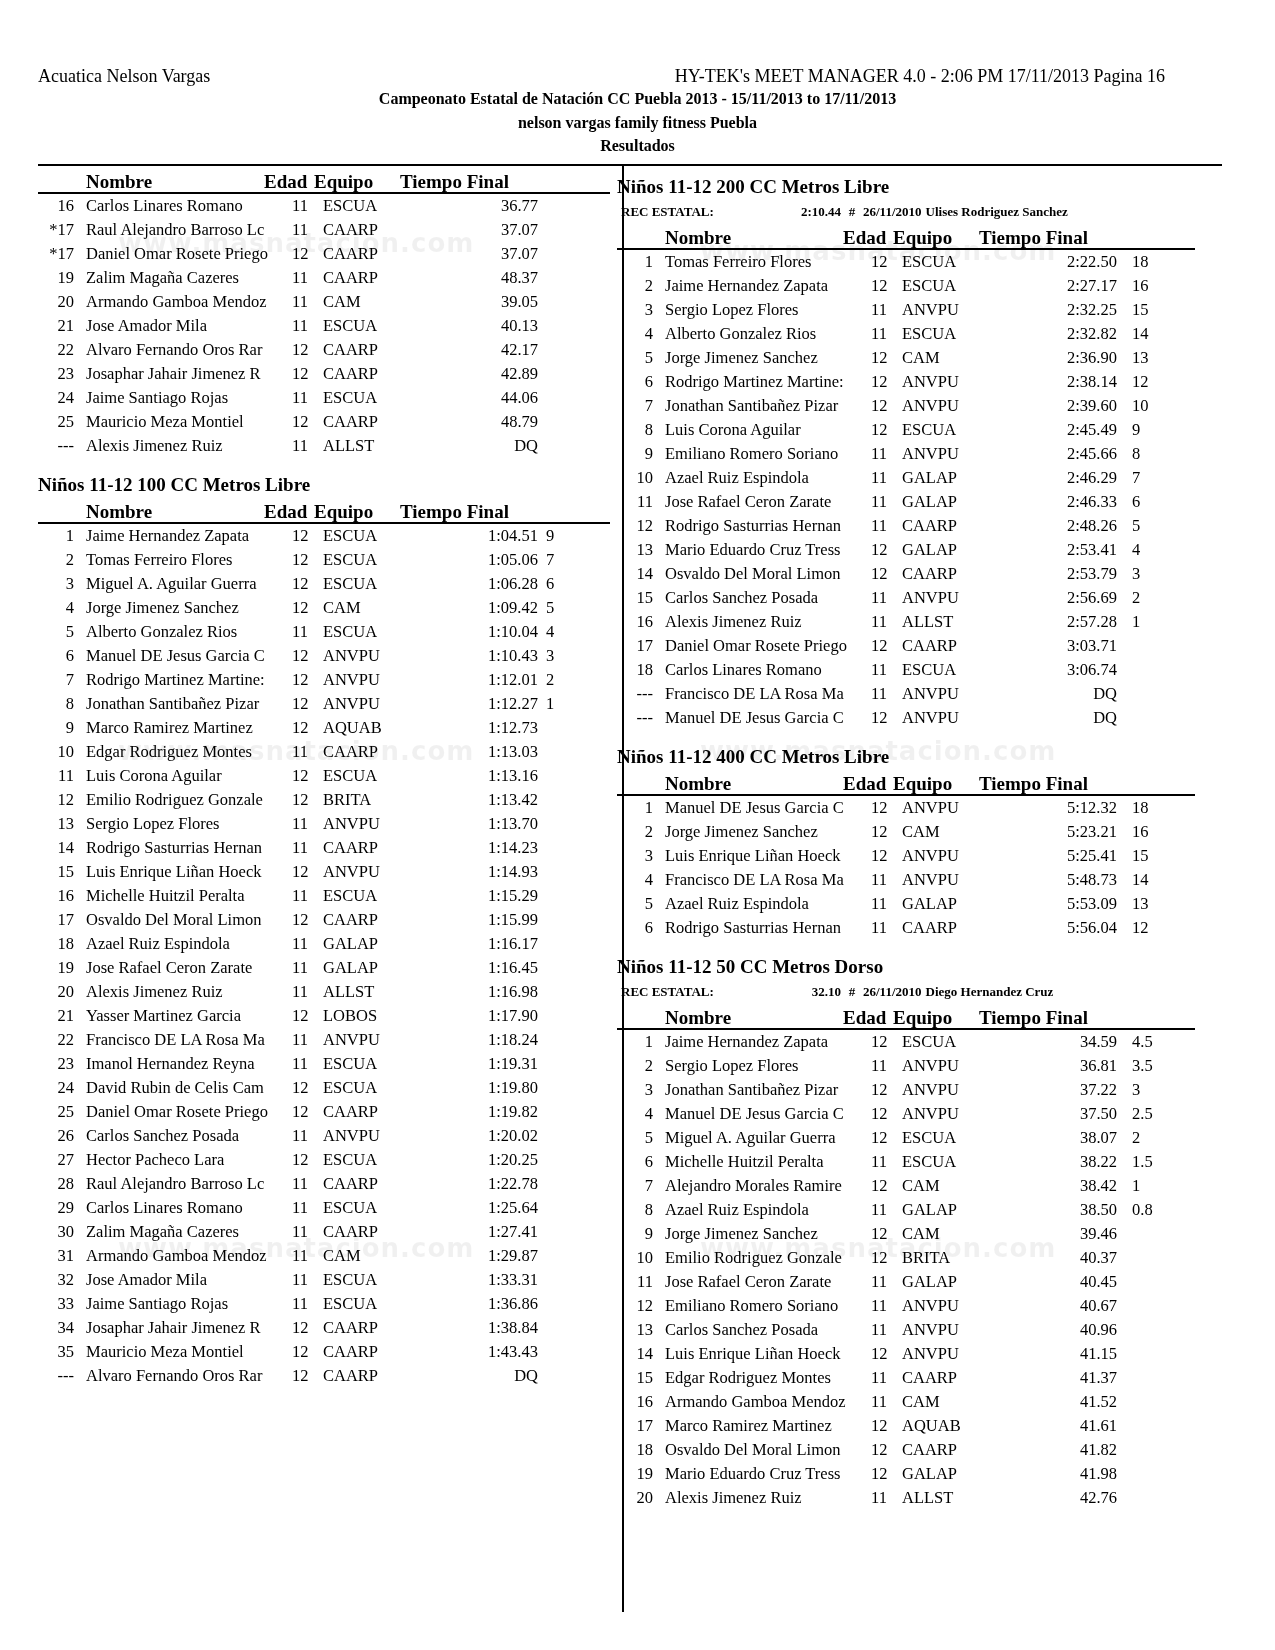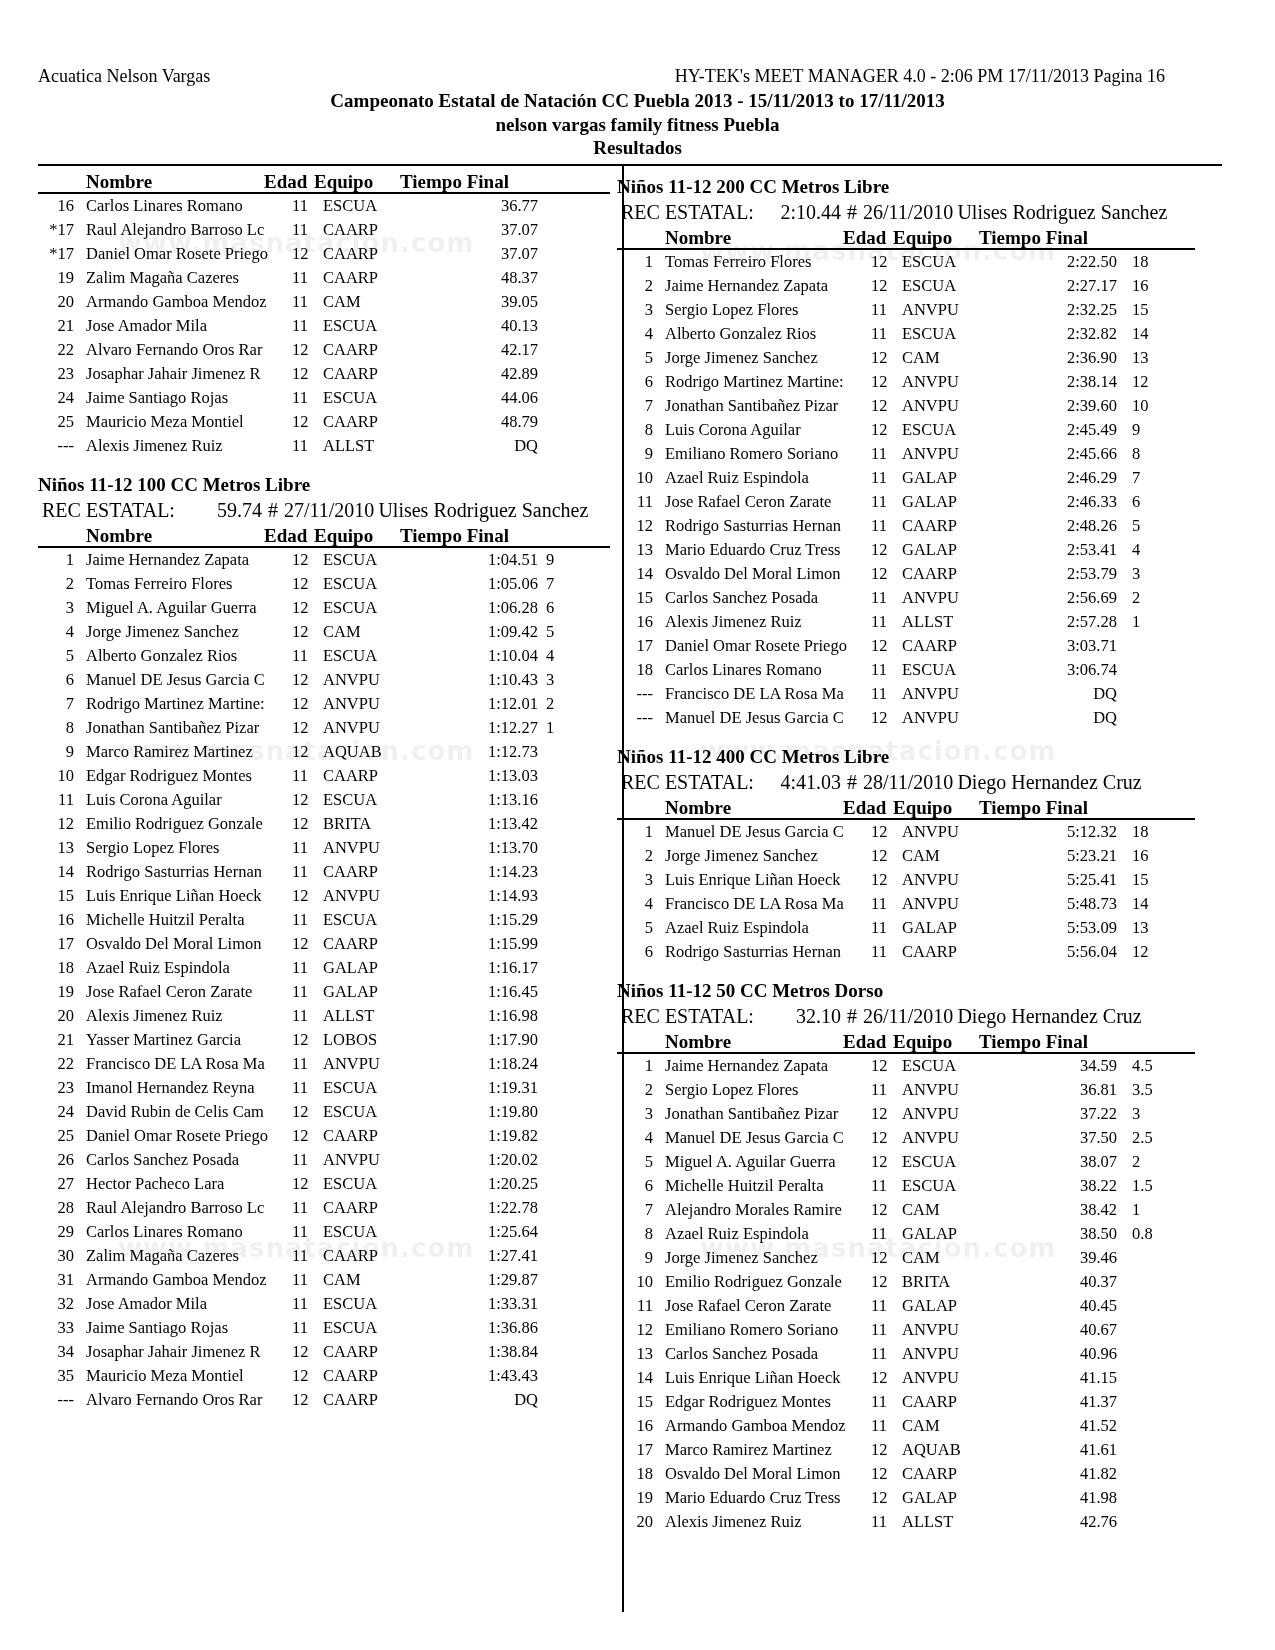--- a/index.html
+++ b/index.html
@@ -1,27 +1,27 @@
 <!DOCTYPE html>
 <html><head>
 <meta charset="utf-8">
 <style>
   html, body { margin:0; padding:0; background:#ffffff; }
   body { width:1275px; height:1650px; position:relative; overflow:hidden;
          font-family:"Liberation Serif","DejaVu Serif",serif; color:#000; }
   .hdr-left { position:absolute; left:38px; top:66px; font-size:18px; }
   .hdr-right { position:absolute; right:110px; top:66px; font-size:18px; }
-  .hdr-center { position:absolute; left:0; width:1275px; text-align:center; font-weight:bold; font-size:19px; }
+  .hdr-center { position:absolute; left:0; width:1275px; text-align:center; font-weight:bold; font-size:16px; }
   .topline { position:absolute; left:38px; top:164px; width:1184px; height:2px; background:#000; }
   .vdiv { position:absolute; left:622px; top:166px; width:2px; height:1446px; background:#000; }
   .col { position:absolute; top:168px; }
   .col.left { left:38px; width:572px; }
   .col.right { left:617px; width:578px; }
   .event-title { font-weight:bold; font-size:19px; height:26px; line-height:26px; }
-  .record { font-weight:normal; font-size:20px; height:24px; line-height:24px; white-space:nowrap; padding-left:4px; }
+  .record { font-weight:bold; font-size:13px; height:24px; line-height:24px; white-space:nowrap; padding-left:4px; }
   .record .rl { display:inline-block; width:158px; }
   .record .rt { display:inline-block; width:62px; text-align:right; }
   .record .rh { display:inline-block; width:22px; text-align:center; }
   .thead { position:relative; height:24px; font-weight:bold; font-size:19px; border-bottom:2px solid #000; }
   .thead span { position:absolute; bottom:-1px; }
   .row { position:relative; height:24px; font-size:16.5px; line-height:24px; white-space:nowrap; }
   .row span { position:absolute; top:0; }
   .c-place { width:36px; text-align:right; left:0; }
   .c-name { left:48px; width:190px; overflow:hidden; }
   .c-age { left:254px; }
@@ -141,21 +141,20 @@
         <span class="c-name">Alexis Jimenez Ruiz</span>
         <span class="c-age">11</span>
         <span class="c-team">ALLST</span>
         <span class="c-time">DQ</span>
         <span class="c-pts"></span>
       </div>
     </div>
     <div class="gap"></div>
     <div class="event">
       <div class="event-title">Niños 11-12 100 CC Metros Libre</div>
-      <div class="record"><span class="rl">REC ESTATAL:</span><span class="rt">59.74</span><span class="rh">#</span><span style="margin-right: 4px;">27/11/2010</span><span>Ulises Rodriguez Sanchez</span></div>
       <div class="thead">
         <span class="th-name">Nombre</span>
         <span class="th-edad">Edad</span>
         <span class="th-equipo">Equipo</span>
         <span class="th-tiempo">Tiempo Final</span>
       </div>
       <div class="row">
         <span class="c-place">1</span>
         <span class="c-name">Jaime Hernandez Zapata</span>
         <span class="c-age">12</span>
@@ -613,21 +612,20 @@
         <span class="c-name">Manuel DE Jesus Garcia C</span>
         <span class="c-age">12</span>
         <span class="c-team">ANVPU</span>
         <span class="c-time">DQ</span>
         <span class="c-pts"></span>
       </div>
     </div>
     <div class="gap"></div>
     <div class="event">
       <div class="event-title">Niños 11-12 400 CC Metros Libre</div>
-      <div class="record"><span class="rl">REC ESTATAL:</span><span class="rt">4:41.03</span><span class="rh">#</span><span style="margin-right: 4px;">28/11/2010</span><span>Diego Hernandez Cruz</span></div>
       <div class="thead">
         <span class="th-name">Nombre</span>
         <span class="th-edad">Edad</span>
         <span class="th-equipo">Equipo</span>
         <span class="th-tiempo">Tiempo Final</span>
       </div>
       <div class="row">
         <span class="c-place">1</span>
         <span class="c-name">Manuel DE Jesus Garcia C</span>
         <span class="c-age">12</span>

